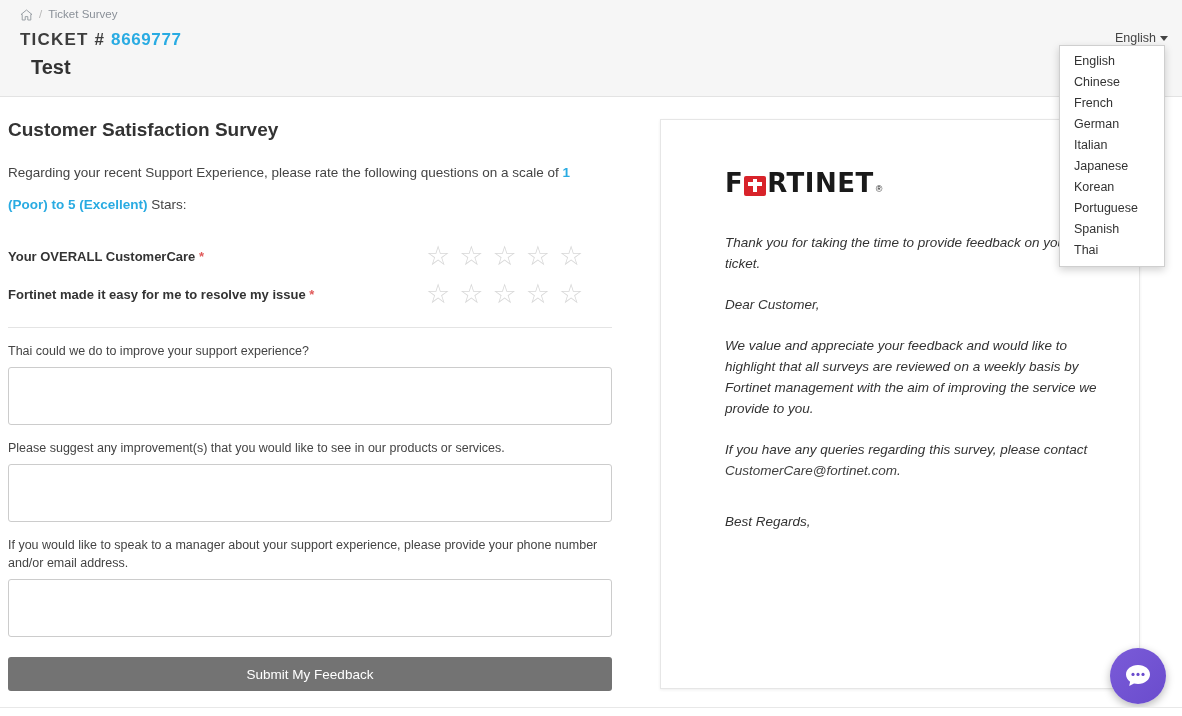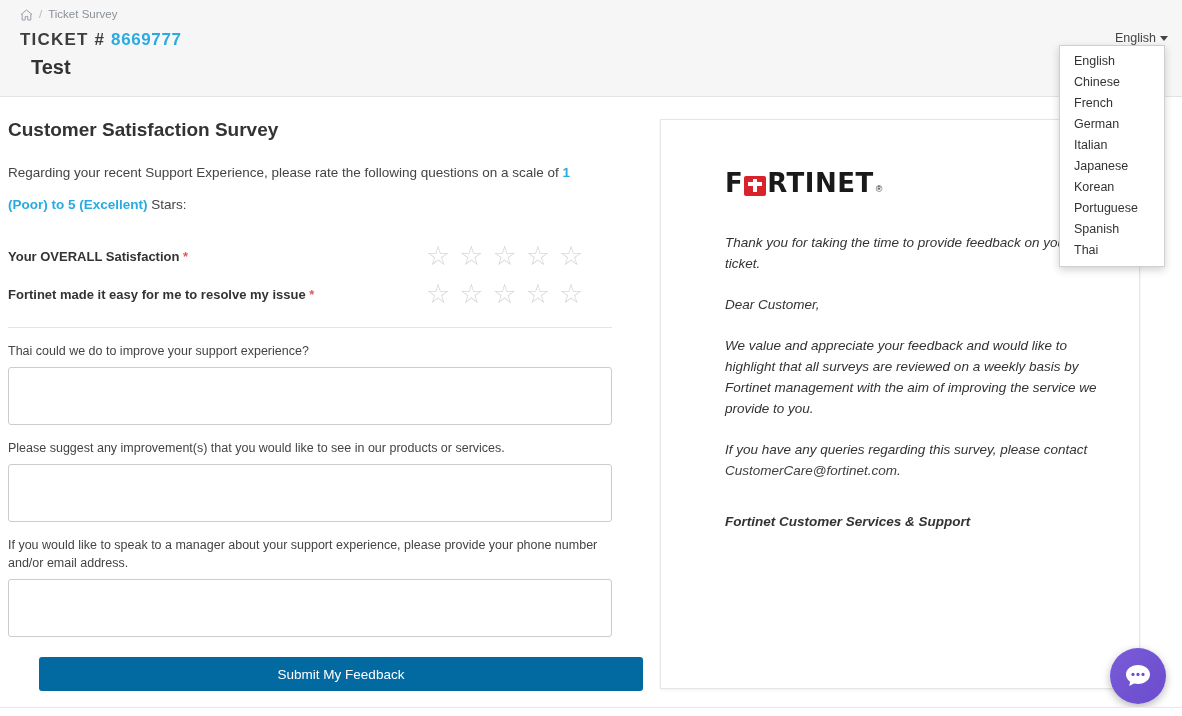--- a/index.html
+++ b/index.html
@@ -181,29 +181,28 @@
     outline: none;
     display: block;
     margin-bottom: 14px;
   }
   .ta-1, .ta-2 { height: 58px; }
   .ta-3 { height: 58px; }
 
   .submit-btn {
     width: 604px;
     height: 34px;
-    background: #0369a1;
+    background: #737373;
     border: none;
     color: #ffffff;
     font-size: 13.5px;
     font-family: "Liberation Sans", sans-serif;
     border-radius: 3px;
     cursor: pointer;
     margin-top: 6px;
-    margin-left: 31px;
   }
 
   
   .right-col {
     padding: 22px 0 0 0;
     position: relative;
   }
   .card {
     width: 480px;
     height: 570px;
@@ -350,21 +349,21 @@
   <div class="left-col">
 
     <div class="survey-title">Customer Satisfaction Survey</div>
 
     <div class="survey-intro">
       <span>Regarding your recent Support Experience, please rate the following questions on a scale of </span><span class="hl">1 (Poor) to 5 (Excellent)</span><span> Stars:</span>
     </div>
 
     <div class="q-row">
       <div class="q-label">
-        <span>Your OVERALL Satisfaction</span>
+        <span>Your OVERALL CustomerCare</span>
         <span class="req">*</span>
       </div>
       <div class="stars stars-1">
         <span class="star">☆</span>
         <span class="star">☆</span>
         <span class="star">☆</span>
         <span class="star">☆</span>
         <span class="star">☆</span>
       </div>
     </div>
@@ -408,21 +407,21 @@
       </div>
 
       <div class="letter">
         <p>Thank you for taking the time to provide feedback on your ticket.</p>
         <p>Dear Customer,</p>
         <p>We value and appreciate your feedback and would like to highlight that all surveys are reviewed on a weekly basis by Fortinet management with the aim of improving the service we provide to you.</p>
         <p>
           <span>If you have any queries regarding this survey, please contact </span><a href="#">CustomerCare@fortinet.com</a><span>.</span>
         </p>
         <div class="sig-block">
-          <p class="sig-name">Fortinet Customer Services &amp; Support</p>
+          <p>Best Regards,</p>
         </div>
       </div>
 
     </div>
   </div>
 </div>
 
 <div class="chat-fab">
   <svg width="28" height="26" viewBox="0 0 28 26">
     <path d="M14 2 C7 2 2 6.3 2 11.5 C2 14.4 3.6 17 6.1 18.7 L5.2 23 L10 20.4 C11.2 20.7 12.6 20.9 14 20.9 C21 20.9 26 16.6 26 11.5 C26 6.3 21 2 14 2 Z" fill="#ffffff"></path>

